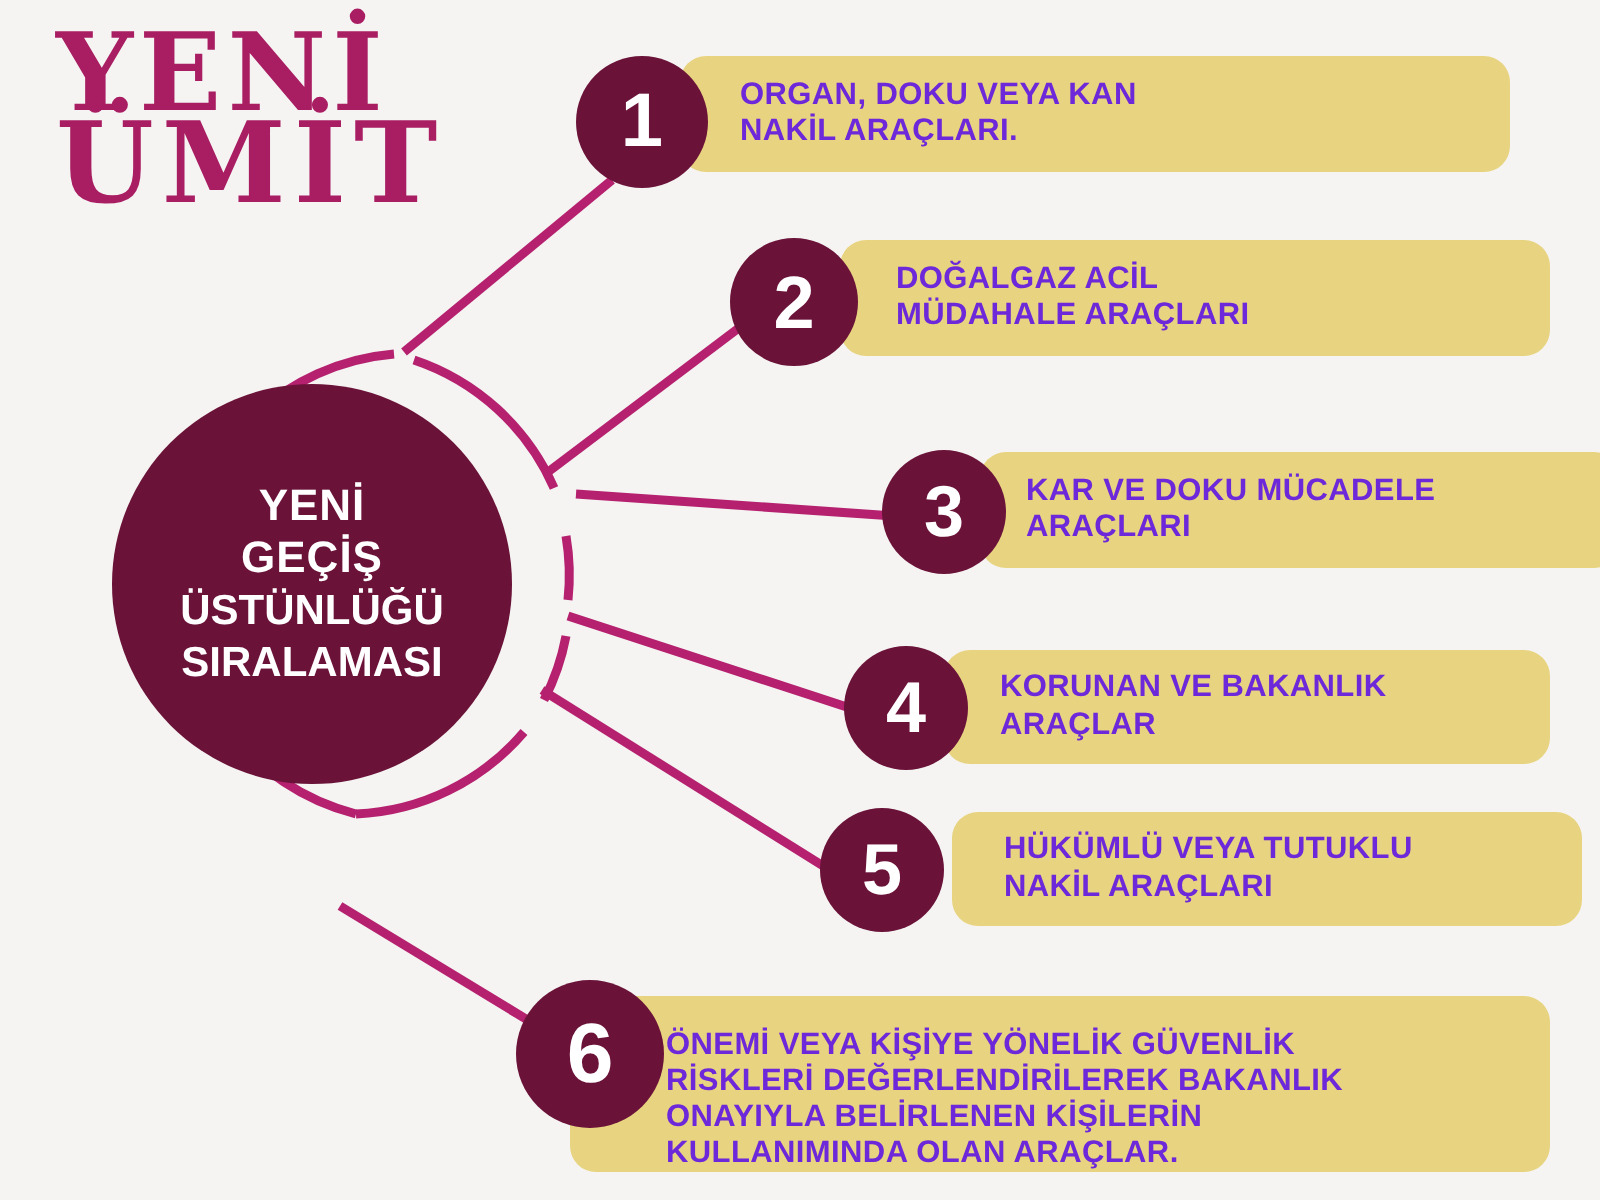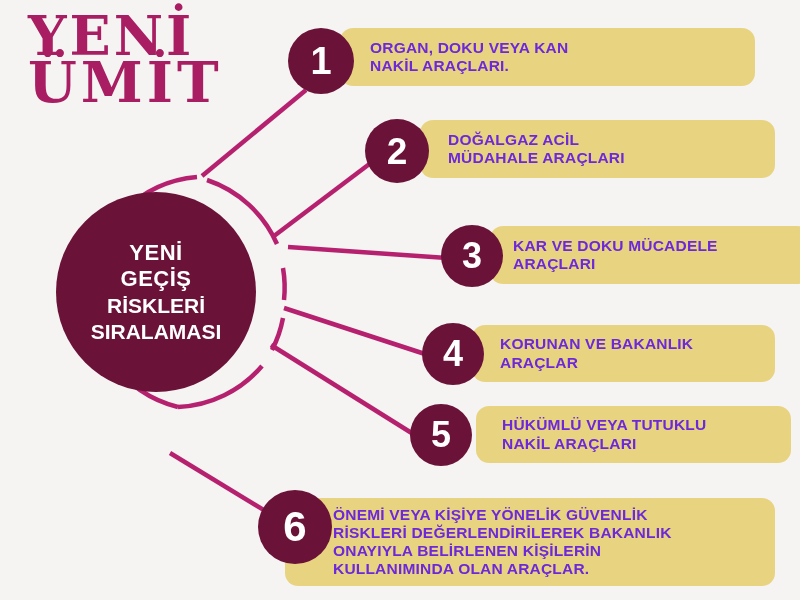--- a/index.html
+++ b/index.html
@@ -142,21 +142,21 @@
       <line x1="288" y1="247" x2="447" y2="258"></line>
       <line x1="284" y1="308" x2="428" y2="355"></line>
       <line x1="271" y1="345" x2="418" y2="437"></line>
       <line x1="170" y1="453" x2="272" y2="515"></line>
     </g>
   </svg>
 
   <div id="hub-disc">
     <span class="hub-line">YENİ</span>
     <span class="hub-line">GEÇİŞ</span>
-    <span class="hub-line wide">RİSKLERİ</span>
+    <span class="hub-line wide">ÜSTÜNLÜĞÜ</span>
     <span class="hub-line wide">SIRALAMASI</span>
   </div>
 
   <div class="item">
     <div class="bar" style="left:340px; top:28px; width:415px; height:58px; padding-left:30px;">
       <span class="bar-text">ORGAN, DOKU VEYA KAN
 NAKİL ARAÇLARI.</span>
     </div>
     <div class="num" style="left:288px; top:28px; width:66px; height:66px; font-size:38px;">1</div>
   </div>
@@ -187,21 +187,21 @@
 
   <div class="item">
     <div class="bar" style="left:476px; top:406px; width:315px; height:57px; padding-left:26px;">
       <span class="bar-text">HÜKÜMLÜ VEYA TUTUKLU
 NAKİL ARAÇLARI</span>
     </div>
     <div class="num" style="left:410px; top:404px; width:62px; height:62px; font-size:36px;">5</div>
   </div>
 
   <div class="item">
-    <div class="bar" style="left:285px; top:498px; width:490px; height:88px; padding-left:48px;">
+    <div class="bar" style="left:285px; top:498px; width:490px; height:88px; padding-left:48px;align-items:flex-end;">
       <span class="bar-text">ÖNEMİ VEYA KİŞİYE YÖNELİK GÜVENLİK
 RİSKLERİ DEĞERLENDİRİLEREK BAKANLIK
 ONAYIYLA BELİRLENEN KİŞİLERİN
 KULLANIMINDA OLAN ARAÇLAR.</span>
     </div>
     <div class="num" style="left:258px; top:490px; width:74px; height:74px; font-size:42px;">6</div>
   </div>
 
 </div>
 

